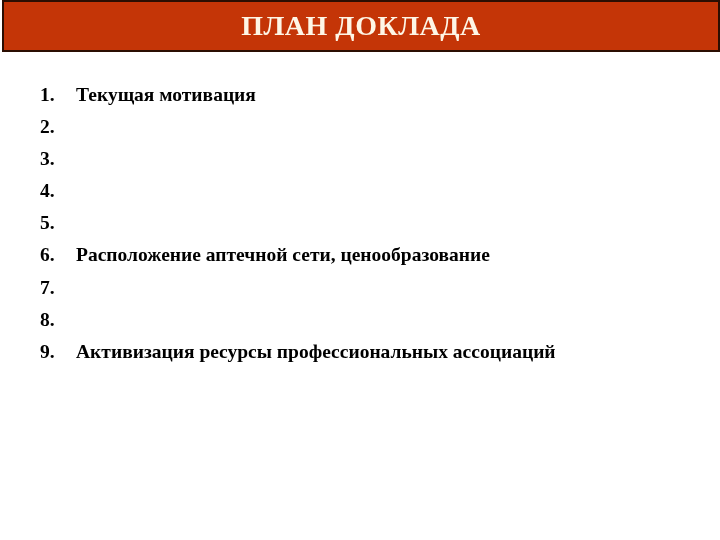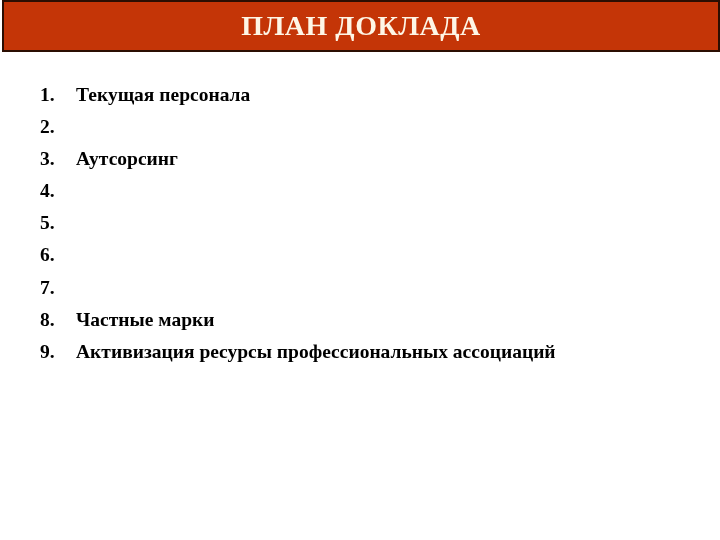--- a/index.html
+++ b/index.html
@@ -72,44 +72,43 @@
 
 <div class="slide">
 
   <div class="title-bar">
     <span class="title-text">ПЛАН ДОКЛАДА</span>
   </div>
 
   <ol class="plan-list">
     <li class="plan-item">
       <span class="plan-num">1.</span>
-      <span class="plan-text">Текущая персонала</span>
+      <span class="plan-text">Текущая мотивация</span>
     </li>
     <li class="plan-item">
       <span class="plan-num">2.</span>
     </li>
     <li class="plan-item">
       <span class="plan-num">3.</span>
-      <span class="plan-text">Аутсорсинг</span>
     </li>
     <li class="plan-item">
       <span class="plan-num">4.</span>
     </li>
     <li class="plan-item">
       <span class="plan-num">5.</span>
     </li>
     <li class="plan-item">
       <span class="plan-num">6.</span>
+      <span class="plan-text">Расположение аптечной сети, ценообразование</span>
     </li>
     <li class="plan-item">
       <span class="plan-num">7.</span>
     </li>
     <li class="plan-item">
       <span class="plan-num">8.</span>
-      <span class="plan-text">Частные марки</span>
     </li>
     <li class="plan-item">
       <span class="plan-num">9.</span>
       <span class="plan-text">Активизация ресурсы профессиональных ассоциаций</span>
     </li>
   </ol>
 
 </div>
 
 </body></html>

